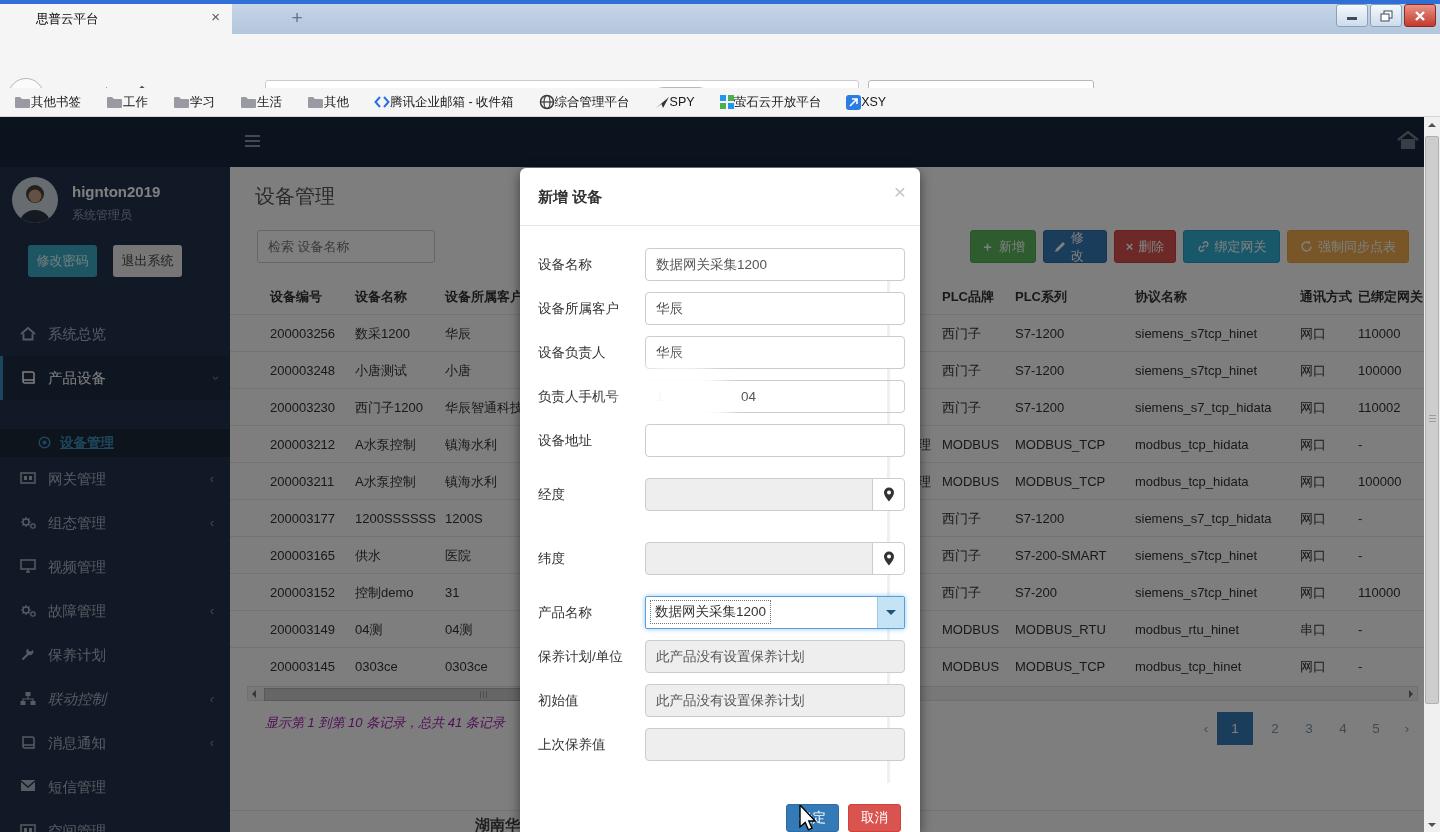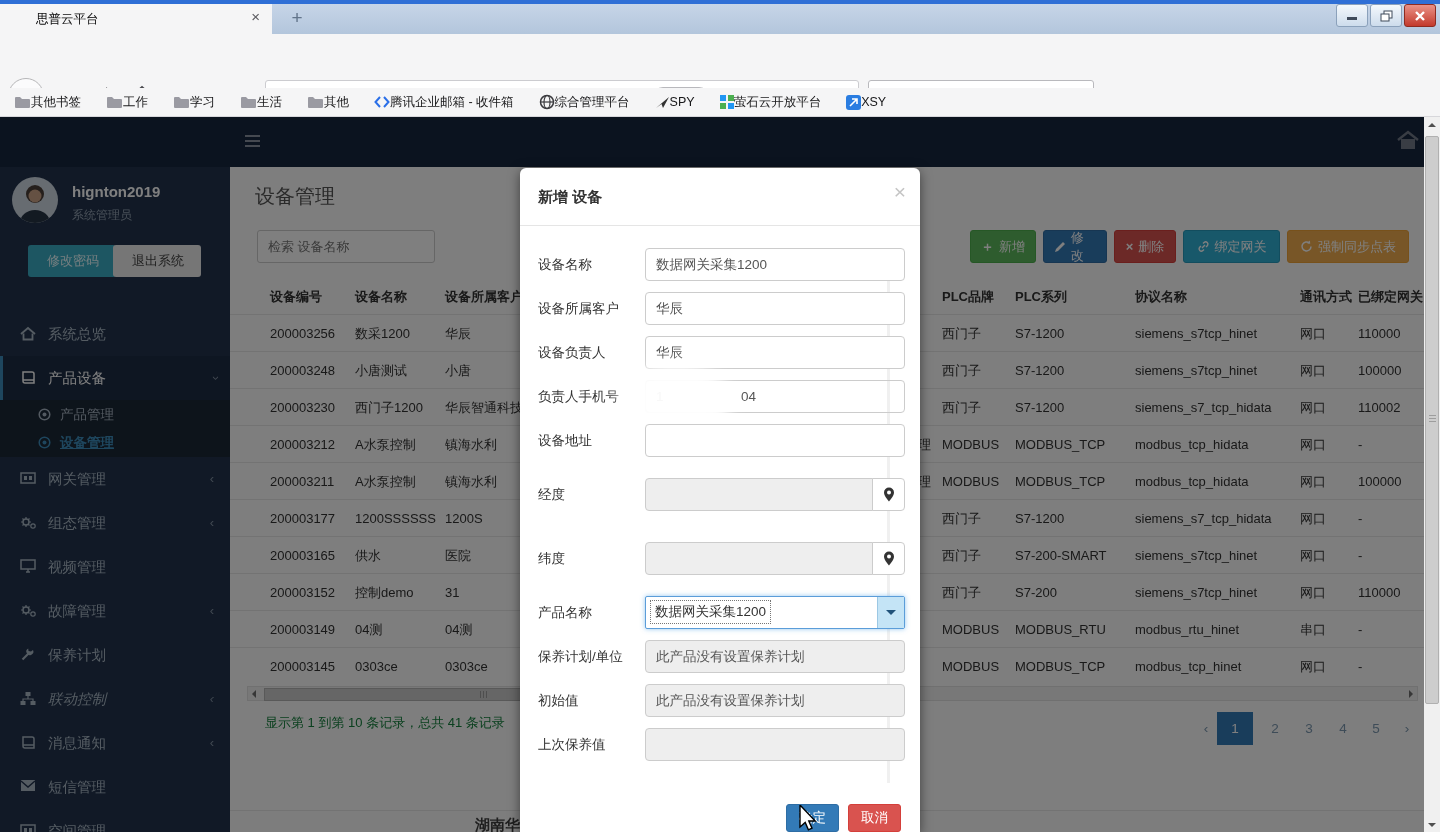--- a/index.html
+++ b/index.html
@@ -3,21 +3,21 @@
 <meta charset="utf-8">
 <style>
   html,body{margin:0;padding:0;background:#888;}
   #screen{position:relative;width:1440px;height:832px;overflow:hidden;
     font-family:"Liberation Sans","DejaVu Sans",sans-serif;background:#fff;}
   .abs{position:absolute;}
   
   #titlebar{position:absolute;left:0;top:0;width:1440px;height:34px;
     background:linear-gradient(#c9d7e9,#b3c6dc);}
   #topline{position:absolute;left:0;top:0;width:1440px;height:4px;background:#2f6fd6;}
-  #tab{position:absolute;left:0;top:4px;width:272px;height:30px;background:#f5f5f6;}
+  #tab{position:absolute;left:0;top:4px;width:232px;height:30px;background:#f5f5f6;}
   #tab .tab-title{position:absolute;left:36px;top:0;line-height:30px;font-size:12.5px;color:#0c0c0d;}
   #tab .tab-close{position:absolute;right:12px;top:4px;font-size:15px;color:#5a5a5f;cursor:default;}
   #newtab{position:absolute;left:284px;top:6px;width:26px;height:26px;text-align:center;
     line-height:24px;font-size:19px;color:#62748a;}
   .win-controls{position:absolute;right:4px;top:4px;display:flex;gap:2px;}
   .win-btn{width:30px;height:21px;border-radius:3px;display:flex;align-items:center;justify-content:center;}
   .win-btn.lite{background:linear-gradient(#f4f8fc,#cddcec);border:1px solid #8ba1bb;}
   .win-btn.close{background:linear-gradient(#ea9287,#c33a2c);border:1px solid #8e2b20;}
   #toolbar{position:absolute;left:0;top:34px;width:1440px;height:54px;background:#f5f5f6;}
   .navicon{position:absolute;}
@@ -45,21 +45,21 @@
   
   #viewport{position:absolute;left:0;top:117px;width:1440px;height:715px;}
   #pageheader{position:absolute;left:0;top:0;width:1424px;height:50px;background:#16263f;}
   #hdr-burger{position:absolute;left:245px;top:18px;width:15px;height:12px;}
   #hdr-burger i,#hdr-burger i::before,#hdr-burger i::after{content:"";position:absolute;left:0;width:15px;height:2px;background:#8a93a0;}
   #hdr-burger i{top:5px;}#hdr-burger i::before{top:-5px;}#hdr-burger i::after{top:5px;}
   #sidebar{position:absolute;left:0;top:50px;width:230px;height:665px;background:#22334d;}
   #avatar{position:absolute;left:12px;top:10px;width:46px;height:46px;border-radius:50%;background:#cfd8e2;overflow:hidden;}
   #uname{position:absolute;left:72px;top:16px;font-size:15px;font-weight:bold;color:#fff;}
   #urole{position:absolute;left:72px;top:40px;font-size:12px;color:#93a1b1;}
-  .side-btn{position:absolute;top:78px;height:32px;line-height:32px;font-size:13px;border-radius:3px;padding-left:19px;}
+  .side-btn{position:absolute;top:78px;height:32px;line-height:32px;text-align:center;font-size:13px;border-radius:3px;}
   #btn-pass{left:28px;width:69px;background:#3aadc4;color:#e8fbff;}
   #btn-logout{left:113px;width:69px;background:#ececec;color:#444;}
   .menu-item{position:absolute;left:0;width:230px;height:44px;color:#aab8c5;font-size:14.5px;}
   .menu-item .lbl{position:absolute;left:48px;line-height:44px;}
   .menu-item .micon{position:absolute;left:20px;top:14px;}
   .menu-item .chev{position:absolute;right:16px;line-height:44px;font-size:13px;color:#8391a2;}
   .menu-item.active{background:#1d2c44;border-left:3px solid #3c8dbc;color:#fff;}
   .menu-item.active .lbl{left:45px;}.menu-item.active .micon{left:17px;}
   .submenu-item{position:absolute;left:0;width:230px;background:#1b2836;color:#a7b4c2;font-size:13.5px;}
   .submenu-item .lbl{position:absolute;left:60px;}
@@ -84,21 +84,21 @@
   .c-clip{left:688px;width:16px;overflow:hidden;}
   .c-brand{left:712px;}.c-series{left:785px;}.c-proto{left:905px;}.c-comm{left:1070px;}
   .c-bound{left:1128px;width:66px;overflow:hidden;}
   #hscroll{position:absolute;left:17px;top:519px;width:1171px;height:15px;background:#f0f0f0;border:1px solid #e0e0e0;box-sizing:border-box;}
   #hthumb{position:absolute;left:16px;top:1px;width:440px;height:11px;background:#cdcdcd;border:1px solid #b3b3b3;}
   .hgrip{position:absolute;left:215px;top:2px;width:8px;height:7px;
     background:repeating-linear-gradient(90deg,#9d9d9d 0 1px,transparent 1px 3px);}
   .harrow{position:absolute;top:3px;width:0;height:0;border:4px solid transparent;}
   .harrow.l{left:4px;border-right-color:#6f6f6f;border-left:none;}
   .harrow.r{right:4px;border-left-color:#6f6f6f;border-right:none;}
-  #summary{position:absolute;left:35px;top:547px;font-size:13px;color:#15803d;}
+  #summary{position:absolute;left:35px;top:547px;font-size:13px;color:#a21caf;font-style:italic;}
   .pg{position:absolute;top:545px;height:33px;line-height:33px;text-align:center;font-size:13.5px;color:#7c98b0;}
   .pg.active{background:#337ab7;color:#fff;}
   #footerbar{position:absolute;left:0;top:643px;width:1194px;height:22px;background:#fbfbfb;border-top:1px solid #e6e6e6;}
   #footerbar span{position:absolute;left:245px;top:5px;font-size:15px;font-weight:bold;color:#3f3f3f;}
   #hdr-home{position:absolute;left:1396px;top:13px;}
   
   #vscroll{position:absolute;left:1424px;top:0;width:16px;height:715px;background:#f0f0f0;z-index:60;}
   #vthumb{position:absolute;left:1px;top:19px;width:14px;height:568px;background:#cdcdcd;border:1px solid #b0b0b0;border-radius:2px;box-sizing:border-box;}
   .vgrip{position:absolute;left:3px;top:278px;width:7px;height:8px;
     background:repeating-linear-gradient(#9d9d9d 0 1px,transparent 1px 3px);}
@@ -348,27 +348,20 @@
         <span class="lbl">系统总览</span>
       </div>
       <div class="menu-item active" style="top:189px;">
         <svg class="micon" width="16" height="15">
             <path d="M3 2 h9 a2 2 0 0 1 2 2 v9 h-9 a2 2 0 0 1 -2 -2 z" stroke="#fff" stroke-width="1.5" fill="none"></path>
             <path d="M3 10 h11" stroke="#fff" stroke-width="1.5"></path>
           </svg>
         <span class="lbl">产品设备</span>
         <span class="chev" style="transform:rotate(-90deg);">‹</span>
       </div>
-      <div class="submenu-item" style="top:233px;height:29px;line-height:29px;">
-        <svg class="micon" style="top:8px;" width="13" height="13">
-            <circle cx="6.5" cy="6.5" r="5.3" stroke="#a7b4c2" stroke-width="1.5" fill="none"></circle>
-            <circle cx="6.5" cy="6.5" r="2" fill="#a7b4c2"></circle>
-          </svg>
-        <span class="lbl">产品管理</span>
-      </div>
       <div class="submenu-item" style="top:262px;height:28px;line-height:28px;">
         <svg class="micon" style="top:7px;" width="13" height="13">
             <circle cx="6.5" cy="6.5" r="5.3" stroke="#3c8dbc" stroke-width="1.5" fill="none"></circle>
             <circle cx="6.5" cy="6.5" r="2" fill="#3c8dbc"></circle>
           </svg>
         <span class="lbl" style="color:#3c8dbc;text-decoration:underline;font-weight:bold;">设备管理</span>
       </div>
       <div class="menu-item" style="top:290px;">
         <svg class="micon" width="16" height="14">
             <rect x="1" y="2" width="14" height="10" stroke="#aab8c5" stroke-width="1.5" fill="none"></rect>

